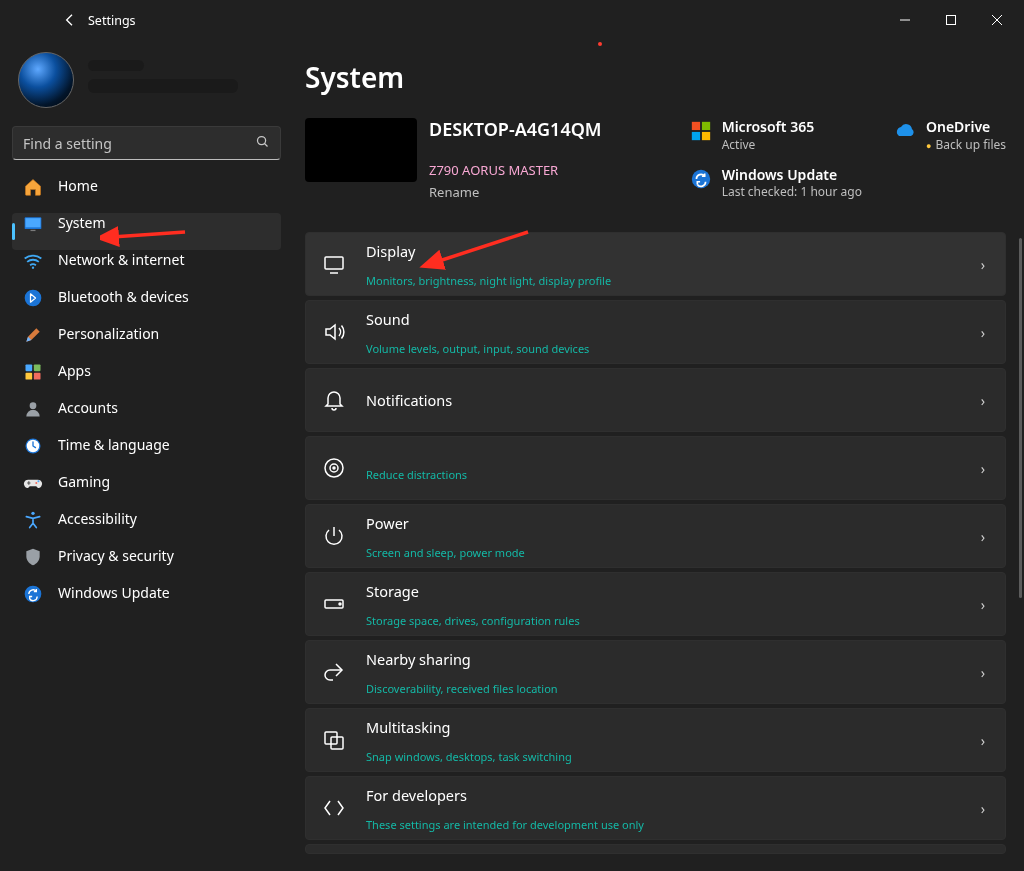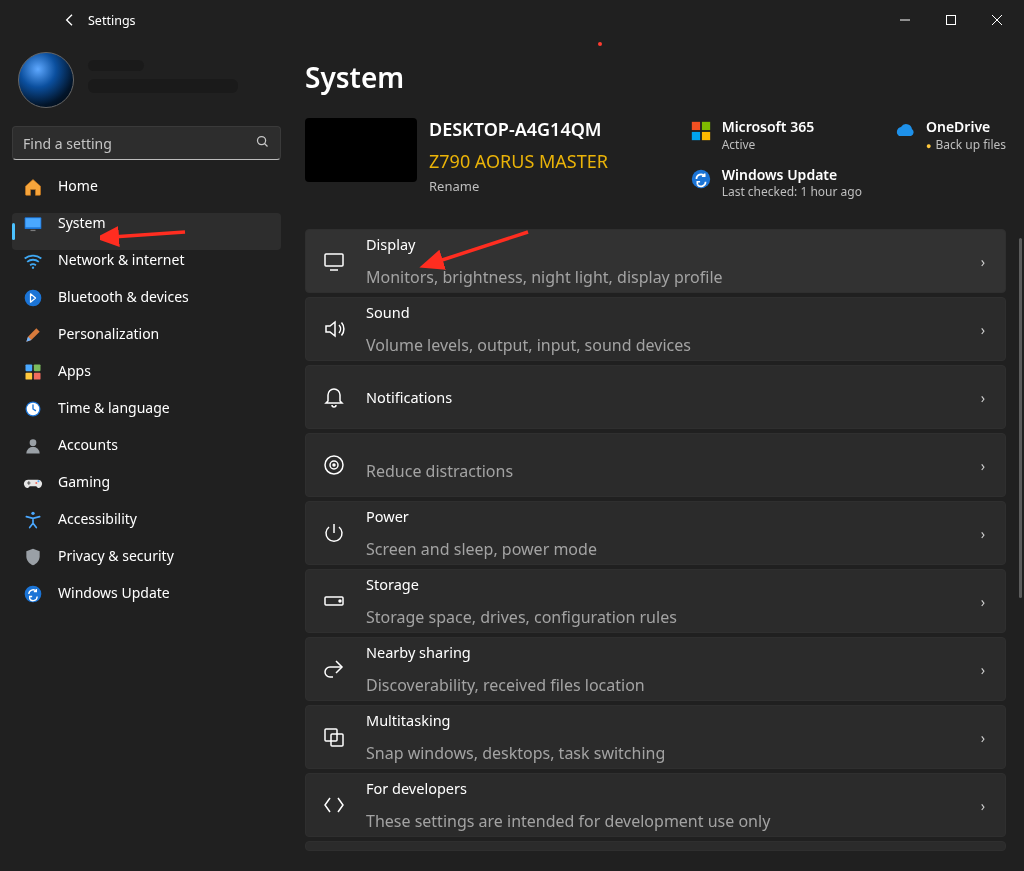--- a/index.html
+++ b/index.html
@@ -109,21 +109,21 @@
     margin-bottom:30px;
     flex-wrap:wrap;
   }
   .pc-thumb {
     width:112px; height:64px;
     background:#000; border-radius:4px;
     margin-right:12px;
   }
   .pc-info { margin-right:auto; }
   .pc-name { font-size:18px; font-weight:600; line-height:1.3; }
-  .pc-model { font-size:18px; color:#eab308; margin-top:8px; }
+  .pc-model { font-size:13px; color:#f9a8d4; margin-top:20px; }
   .pc-rename { font-size:13px; color:#bfbfbf; margin-top:4px; display:inline-block; }
   .svc-grid {
     display:grid; grid-template-columns:auto auto; gap: 14px 30px;
   }
   .svc {
     display:flex; align-items:flex-start;
   }
   .svc-icon { width:26px; height:26px; margin-right:8px; flex:0 0 auto; display:flex; align-items:center; justify-content:center; }
   .svc-text { line-height:1.25; }
   .svc-title { font-size:14px; font-weight:600; }
@@ -144,21 +144,21 @@
   .card.highlight { background:#323232; }
   .card-icon {
     width:28px; height:28px;
     margin-right:18px;
     display:flex; align-items:center; justify-content:center;
     color:#ffffff;
   }
   .card-icon svg { stroke:#ffffff; stroke-width:1.5; fill:none; }
   .card-text { flex:1; }
   .card-title { font-size:14.5px; }
-  .card-sub   { font-size:16px; color:#a3a3a3; margin-top:12px; }
+  .card-sub   { font-size:11px; color:#14b8a6; margin-top:12px; }
   .card-chevron { color:#cfcfcf; font-size:14px; }
   
   .annotate-arrow {
     position:absolute; pointer-events:none;
   }
   .red-dot {
     position:absolute; width:4px; height:4px; background:#ff3b30; border-radius:50%;
   }
   
   .vscroll {
@@ -281,36 +281,36 @@
               <rect x="3" y="13" width="8" height="8" rx="1" fill="#ffc83d"></rect>
               <rect x="13" y="13" width="8" height="8" rx="1" fill="#f16c5e"></rect>
             </svg>
         </span>
         <span>Apps</span>
       </li>
 
       <li class="nav-item">
         <span class="nav-icon">
           <svg viewBox="0 0 24 24">
+              <circle cx="12" cy="8" r="4" fill="#9aa0a6"></circle>
+              <path d="M4 21a8 8 0 0 1 16 0z" fill="#9aa0a6"></path>
+            </svg>
+        </span>
+        <span>Accounts</span>
+      </li>
+
+      <li class="nav-item">
+        <span class="nav-icon">
+          <svg viewBox="0 0 24 24">
               <circle cx="12" cy="12" r="9" fill="#1b74d6"></circle>
               <circle cx="12" cy="12" r="7.5" fill="#fff"></circle>
               <path d="M12 7v5l3 2" stroke="#1b74d6" stroke-width="1.6" fill="none" stroke-linecap="round"></path>
             </svg>
         </span>
         <span>Time &amp; language</span>
-      </li>
-
-      <li class="nav-item">
-        <span class="nav-icon">
-          <svg viewBox="0 0 24 24">
-              <circle cx="12" cy="8" r="4" fill="#9aa0a6"></circle>
-              <path d="M4 21a8 8 0 0 1 16 0z" fill="#9aa0a6"></path>
-            </svg>
-        </span>
-        <span>Accounts</span>
       </li>
 
       <li class="nav-item">
         <span class="nav-icon">
           <svg viewBox="0 0 24 24">
               <path d="M6 8h12a5 5 0 0 1 4 8l-1 1a3 3 0 0 1-5-1h-8a3 3 0 0 1-5 1l-1-1a5 5 0 0 1 4-8z" fill="#e6e6e6"></path>
               <circle cx="16" cy="12" r="1.2" fill="#f16c5e"></circle>
               <circle cx="18.5" cy="10" r="1.2" fill="#4aa8ff"></circle>
               <path d="M7 10v4M5 12h4" stroke="#555" stroke-width="1.4"></path>
             </svg>

